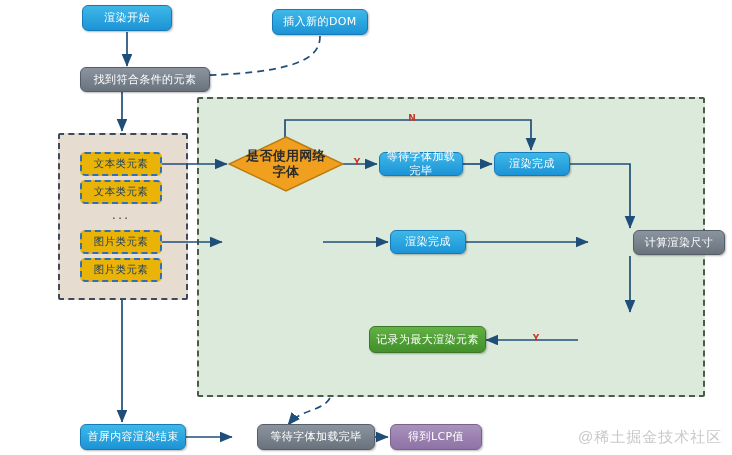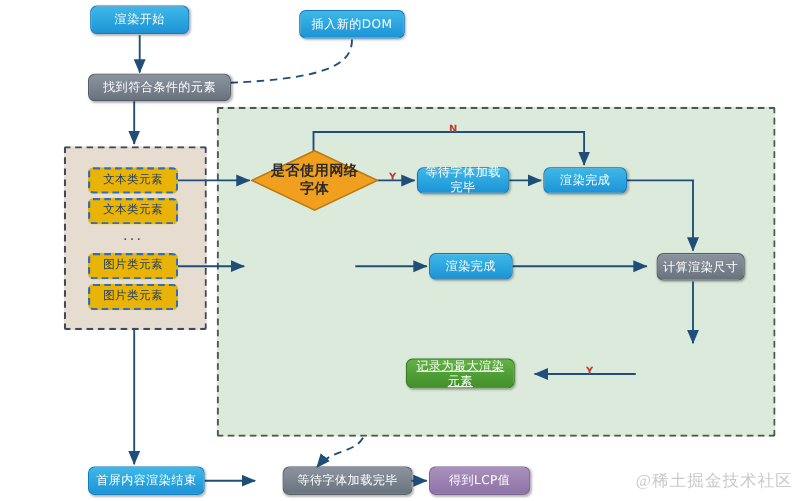--- a/index.html
+++ b/index.html
@@ -122,21 +122,21 @@
     font-size: 9px;
     font-weight: 700;
     text-align: center;
     background: transparent;
   }
   .watermark {
     position: absolute;
     color: #c9c9c9;
     font-size: 15px;
     letter-spacing: 1px;
-    font-family: Liberation Serif, serif;
+    font-family: Liberation Sans, sans-serif;
     white-space: nowrap;
   }
 </style>
 </head>
 <body>
 
 <div id="canvas">
 
   <div class="region region-green" style="left:197px; top:97px; width:508px; height:300px;"></div>
 
@@ -228,26 +228,26 @@
 
   <div class="node n-blue" style="left:494px; top:152px; width:76px; height:24px;">
     <span>渲染完成</span>
   </div>
 
 
   <div class="node n-blue" style="left:390px; top:230px; width:76px; height:24px;">
     <span>渲染完成</span>
   </div>
 
-  <div class="node n-gray" style="left:574px; top:230px; width:80px; height:25px;">
+  <div class="node n-gray" style="left:610px; top:230px; width:92px; height:25px;">
     <span>计算渲染尺寸</span>
   </div>
 
 
-  <div class="node n-green" style="left:369px; top:326px; width:99px; height:27px;text-decoration:underline;">
+  <div class="node n-green" style="left:369px; top:326px; width:117px; height:27px;">
     <span>记录为最大渲染元素</span>
   </div>
 
   <div class="node n-blue" style="left:80px; top:424px; width:106px; height:26px;">
     <span>首屏内容渲染结束</span>
   </div>
 
   <div class="node n-gray" style="left:234px; top:424px; width:118px; height:26px;">
     <span>等待字体加载完毕</span>
   </div>

